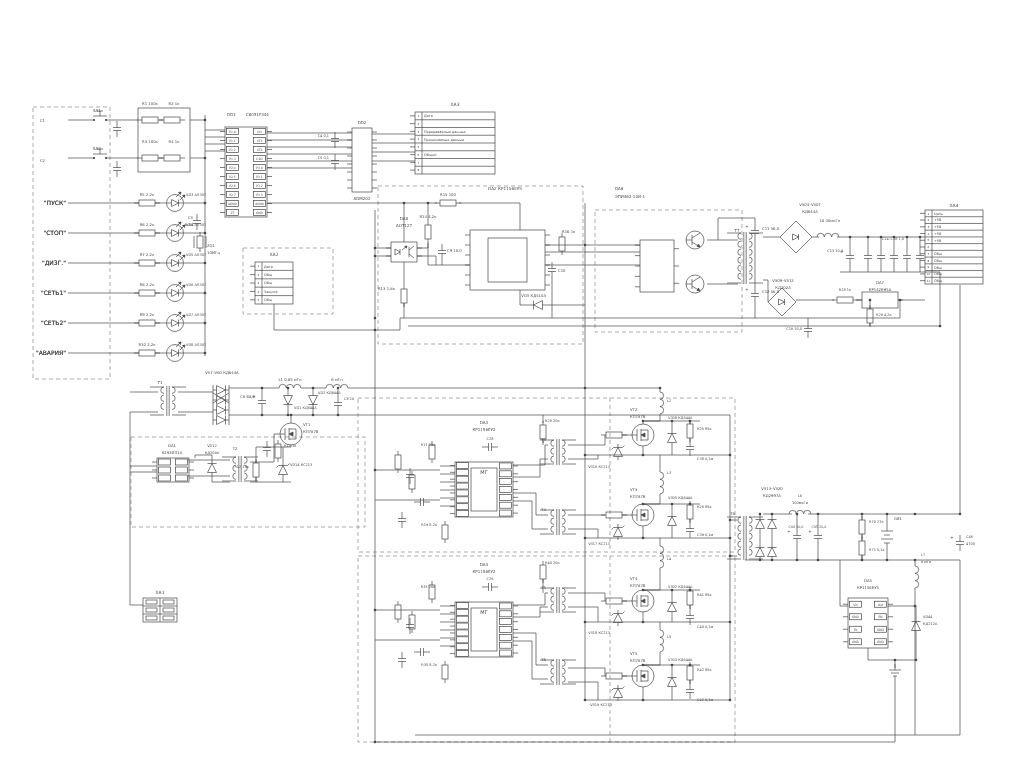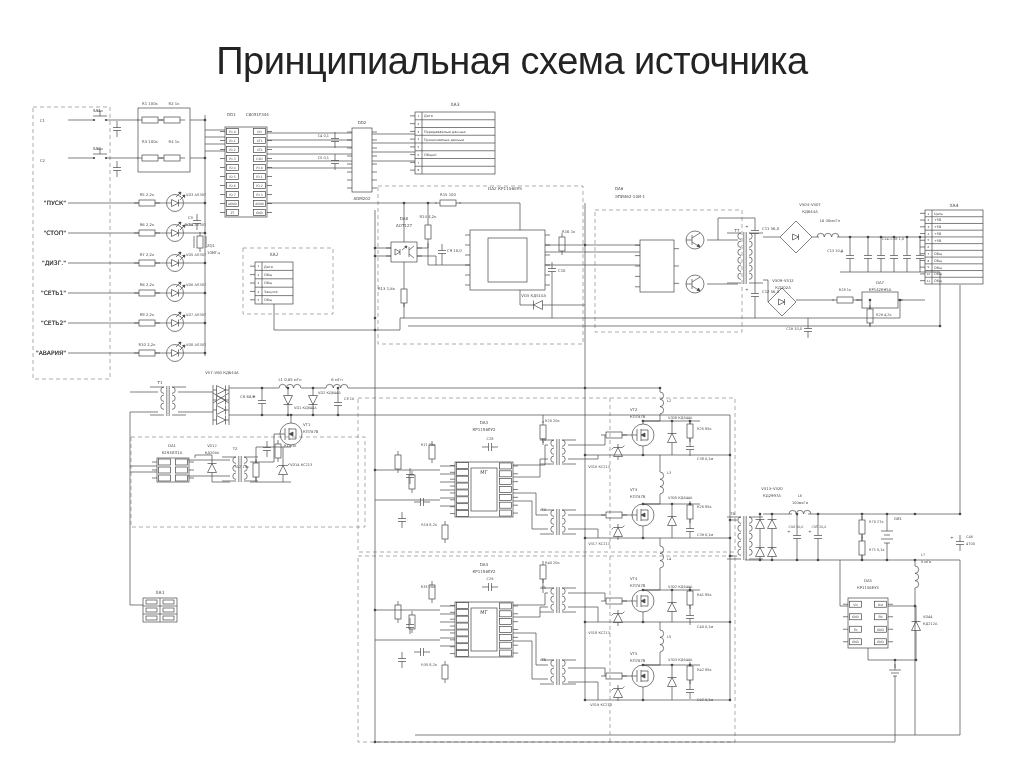--- a/index.html
+++ b/index.html
@@ -8,21 +8,20 @@
   #title{position:absolute;top:40px;left:0;width:1024px;text-align:center;
          font-size:38px;font-weight:400;letter-spacing:-0.5px;color:#232323;
          font-family:"Liberation Sans",sans-serif;}
   #schem{position:absolute;top:0;left:0;}
   text{font-family:"DejaVu Sans",sans-serif;}
 </style>
 </head>
 <body>
 
 <div id="slide">
-  <div id="title">Принципиальная схема источника</div>
   <svg id="schem" width="1024" height="767" viewBox="0 0 1024 767" xmlns="http://www.w3.org/2000/svg">
       <rect x="33" y="107" width="77" height="272" fill="none" stroke="#8a8a8a" stroke-width="0.7" stroke-dasharray="4 3"></rect>
       <rect x="243" y="248" width="90" height="66" fill="none" stroke="#8a8a8a" stroke-width="0.7" stroke-dasharray="4 3"></rect>
       <rect x="378" y="186" width="205" height="158" fill="none" stroke="#8a8a8a" stroke-width="0.7" stroke-dasharray="4 3"></rect>
       <rect x="595" y="210" width="147" height="122" fill="none" stroke="#8a8a8a" stroke-width="0.7" stroke-dasharray="4 3"></rect>
       <rect x="358" y="398" width="377" height="154" fill="none" stroke="#8a8a8a" stroke-width="0.7" stroke-dasharray="4 3"></rect>
       <rect x="358" y="556" width="377" height="186" fill="none" stroke="#8a8a8a" stroke-width="0.7" stroke-dasharray="4 3"></rect>
       <rect x="131" y="437" width="234" height="90" fill="none" stroke="#8a8a8a" stroke-width="0.7" stroke-dasharray="4 3"></rect>
       <rect x="138" y="108" width="52" height="64" fill="none" stroke="#474747" stroke-width="0.7"></rect>
       <line x1="610" y1="398" x2="610" y2="552" stroke="#8a8a8a" stroke-width="0.7" stroke-dasharray="4 3"></line>

